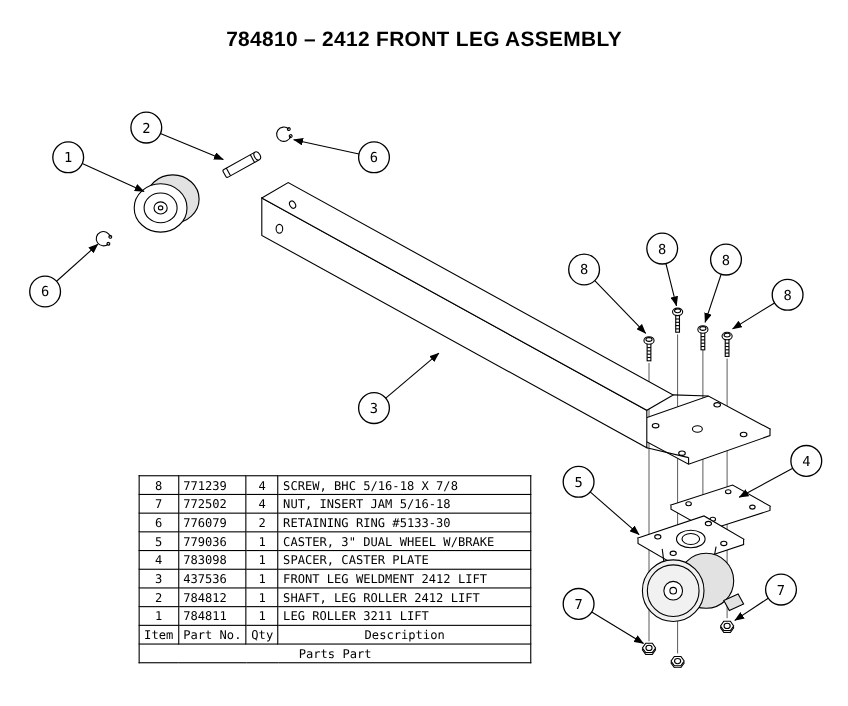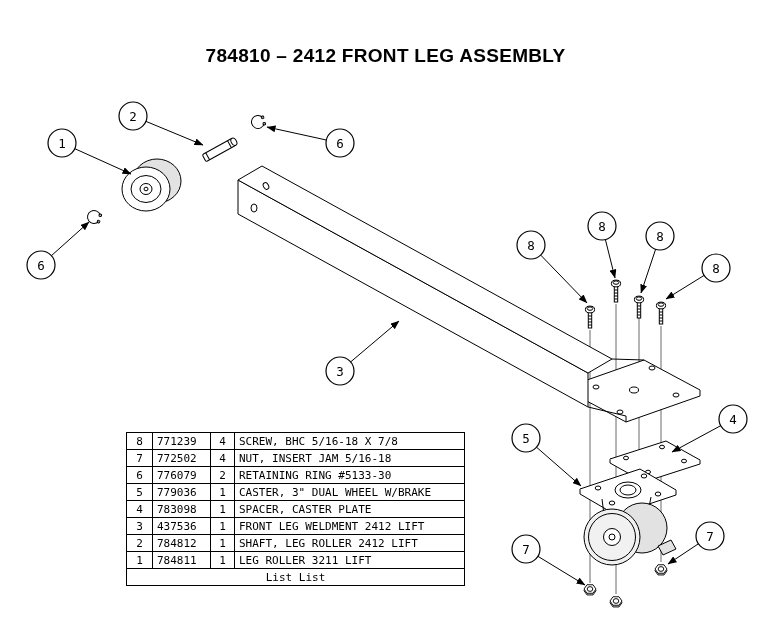--- a/index.html
+++ b/index.html
@@ -3,21 +3,21 @@
 <meta charset="utf-8">
 <style>
   * { box-sizing: border-box; }
   html, body { margin: 0; padding: 0; background: #fff; }
   .sheet {
     position: relative; width: 771px; height: 642px; background: #fff;
     font-family: "Liberation Sans", sans-serif; overflow: hidden; color: #000;
   }
   .title {
     position: absolute; top: 26px; left: 0; width: 100%;
-    text-align: center; font-size: 19px; font-weight: 700; letter-spacing: 0.3px; margin-top: 19px;
+    text-align: center; font-size: 19px; font-weight: 700; letter-spacing: 0.3px;
   }
   svg.drawing { position: absolute; left: 0; top: 0; }
 
   
   .s   { stroke: #000; stroke-width: 1; fill: none; }
   .sw  { stroke: #000; stroke-width: 1; fill: #fff; }
   .sg  { stroke: #000; stroke-width: 1; fill: #e2e2e2; }
   .sg2 { stroke: #000; stroke-width: 1; fill: #f1f1f1; }
   .thin { stroke: #444; stroke-width: 0.8; fill: none; }
   .leader { stroke: #000; stroke-width: 1; fill: none; marker-end: url(#arr); }
@@ -297,19 +297,25 @@
         <td class="td-part">784812</td>
         <td class="td-qty">1</td>
         <td class="td-desc">SHAFT, LEG ROLLER 2412 LIFT</td>
       </tr>
       <tr>
         <td class="td-item">1</td>
         <td class="td-part">784811</td>
         <td class="td-qty">1</td>
         <td class="td-desc">LEG ROLLER 3211 LIFT</td>
       </tr>
+      <tr class="hdr">
+        <td class="td-item">Item</td>
+        <td class="td-part">Part No.</td>
+        <td class="td-qty">Qty</td>
+        <td class="td-desc">Description</td>
+      </tr>
       <tr class="ftr">
-        <td colspan="4">List List</td>
+        <td colspan="4">Parts Part</td>
       </tr>
     </tbody>
   </table>
 
 </div>
 
 </body></html>

